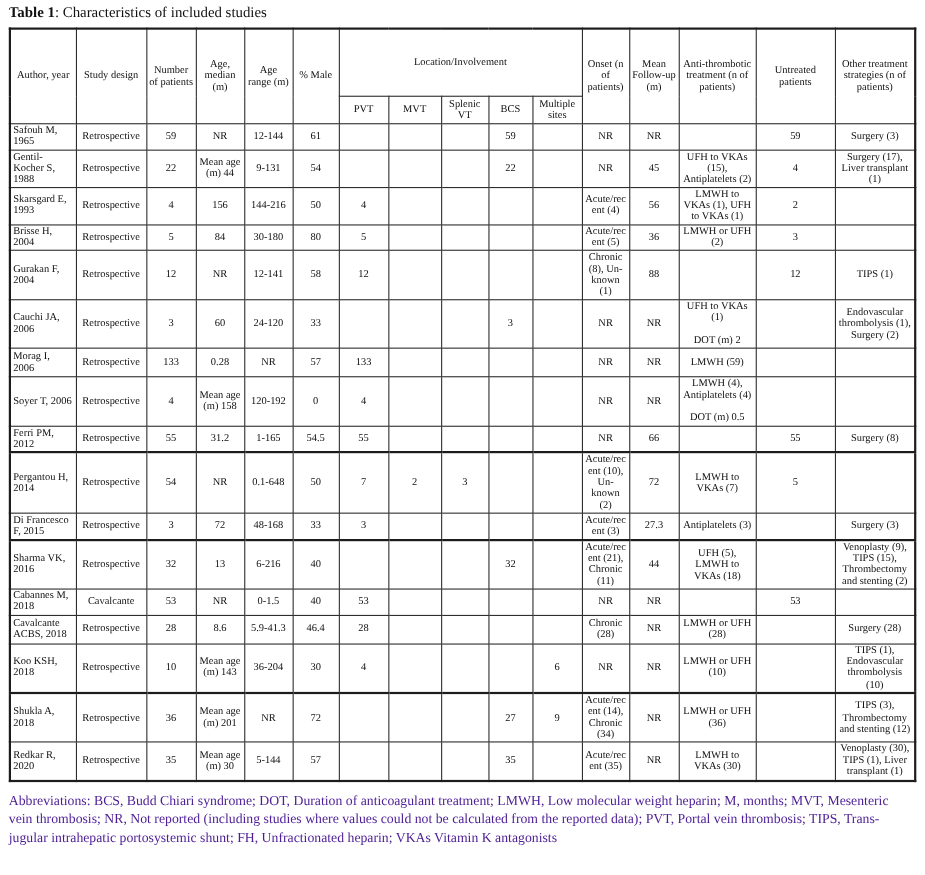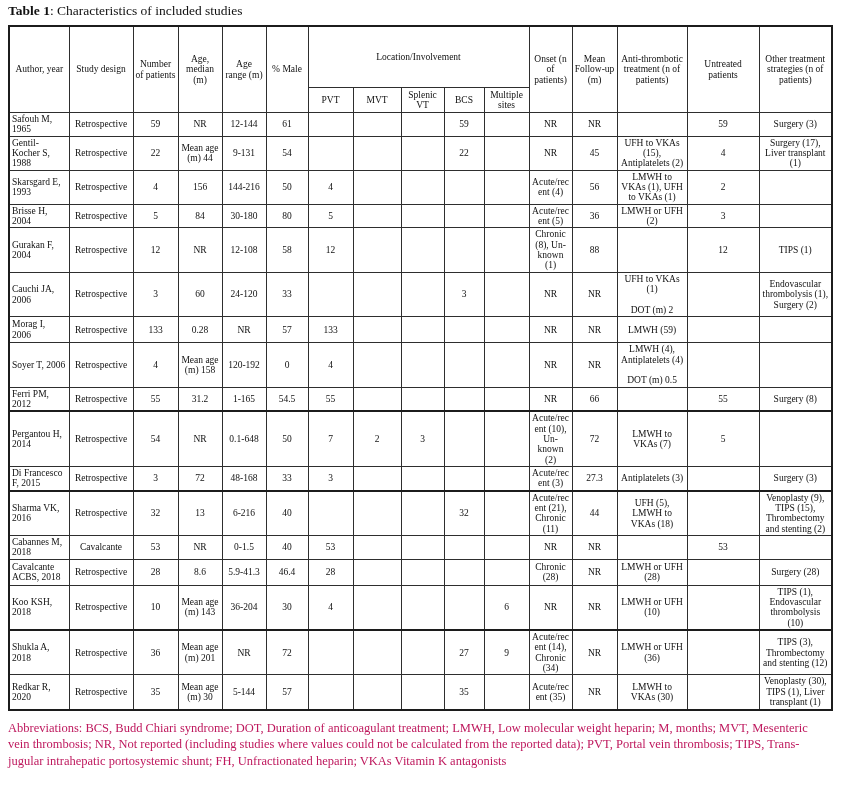--- a/index.html
+++ b/index.html
@@ -43,21 +43,21 @@
     word-wrap: break-word;
   }
   table.studies thead tr.head-main th { height: 58px; }
   table.studies thead tr.head-sub th { height: 22px; }
   table.studies td.author-cell { text-align: left; }
   table.studies tr.thick-b td { border-bottom: 2px solid #1c1c1c; }
   .footnote {
     margin: 9px 0 0 0;
     font-size: 12.5px;
     line-height: 1.32;
-    color: #be185d;
+    color: #4c1d95;
     width: 823px;
   }
 </style>
 </head>
 <body>
 
 <div class="page">
 
   <p class="table-title"><span class="bold">Table 1</span><span>: Characteristics of included studies</span></p>
 
@@ -174,21 +174,21 @@
           <td>36</td>
           <td>LMWH or UFH (2)</td>
           <td>3</td>
           <td></td>
         </tr>
         <tr>
           <td class="author-cell">Gurakan F, 2004</td>
           <td>Retrospective</td>
           <td>12</td>
           <td>NR</td>
-          <td>12-108</td>
+          <td>12-141</td>
           <td>58</td>
           <td>12</td>
           <td></td>
           <td></td>
           <td></td>
           <td></td>
           <td>Chronic (8), Un-known (1)</td>
           <td>88</td>
           <td></td>
           <td>12</td>

